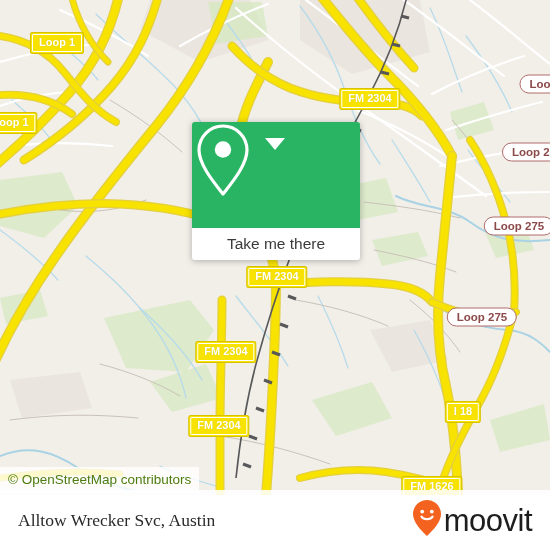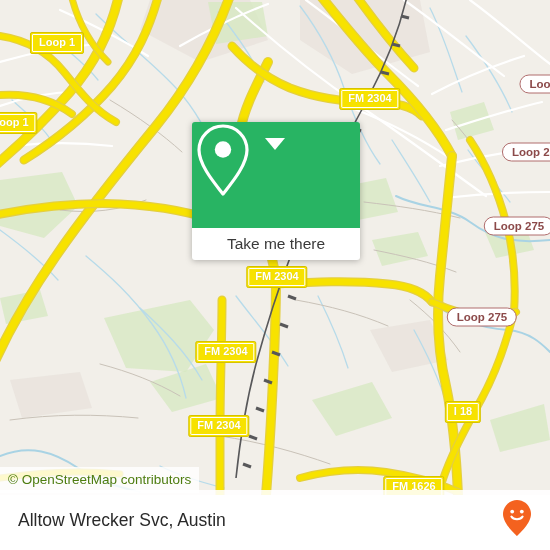--- a/index.html
+++ b/index.html
@@ -63,21 +63,21 @@
   #attrib{position:absolute;left:0;top:467px;
           background:rgba(255,255,255,.80);
           color:#4d7c0f;font-size:13.5px;line-height:19px;
           padding:3px 8px 4px 8px;}
 
   
   #bottombar{position:absolute;left:0;top:490px;width:550px;height:60px;
              background:rgba(255,255,255,.88);
              display:flex;align-items:center;justify-content:space-between;
              padding:0 18px;box-sizing:border-box;}
-  #place-name{color:#2a2a2a;font-size:17.5px;line-height:22px;white-space:nowrap;}
+  #place-name{color:#2a2a2a;font-size:17.5px;line-height:22px;white-space:nowrap;font-family:Liberation Serif, serif;}
   #logo{display:flex;align-items:center;gap:2px;}
   #logo-word{color:#1d1d1d;font-size:31px;line-height:31px;font-weight:normal;
              letter-spacing:-0.5px;}
 </style>
 </head>
 <body>
 
 <div id="app">
 
   <div id="map">
@@ -253,21 +253,21 @@
     </div>
     <div class="shield shield-yellow" style="left:226px;top:352px;">
       <div class="inner">FM 2304</div>
     </div>
     <div class="shield shield-yellow" style="left:219px;top:426px;">
       <div class="inner">FM 2304</div>
     </div>
     <div class="shield shield-yellow" style="left:463px;top:412px;">
       <div class="inner">I 18</div>
     </div>
-    <div class="shield shield-yellow" style="left:414px;top:487px;">
+    <div class="shield shield-yellow" style="left:432px;top:487px;">
       <div class="inner">FM 1626</div>
     </div>
     <div class="shield shield-pill" style="left:540px;top:84px;">Loo</div>
     <div class="shield shield-pill" style="left:534px;top:152px;">Loop 27</div>
     <div class="shield shield-pill" style="left:519px;top:226px;">Loop 275</div>
     <div class="shield shield-pill" style="left:482px;top:317px;">Loop 275</div>
 
     <div id="popup">
       <div id="popup-green">
         <span>
@@ -290,16 +290,17 @@
     <div id="place-name">Alltow Wrecker Svc, Austin</div>
     <div id="logo">
       <span>
         <svg width="30" height="38" viewBox="0 0 30 38" aria-hidden="true">
           <path d="M15 1 C7.3 1 1 7.3 1 15 C1 24.2 12.2 34.4 15 37 C17.8 34.4 29 24.2 29 15 C29 7.3 22.7 1 15 1 Z" fill="#f4621f"></path>
           <circle cx="10.2" cy="12.6" r="1.9" fill="#ffffff"></circle>
           <circle cx="19.8" cy="12.6" r="1.9" fill="#ffffff"></circle>
           <path d="M9.4 17.6 C11.4 21.2 18.6 21.2 20.6 17.6" fill="none" stroke="#ffffff" stroke-width="2.1" stroke-linecap="round"></path>
         </svg>
       </span>
+      <span id="logo-word">moovit</span>
     </div>
   </div>
 
 </div>
 
 </body></html>

